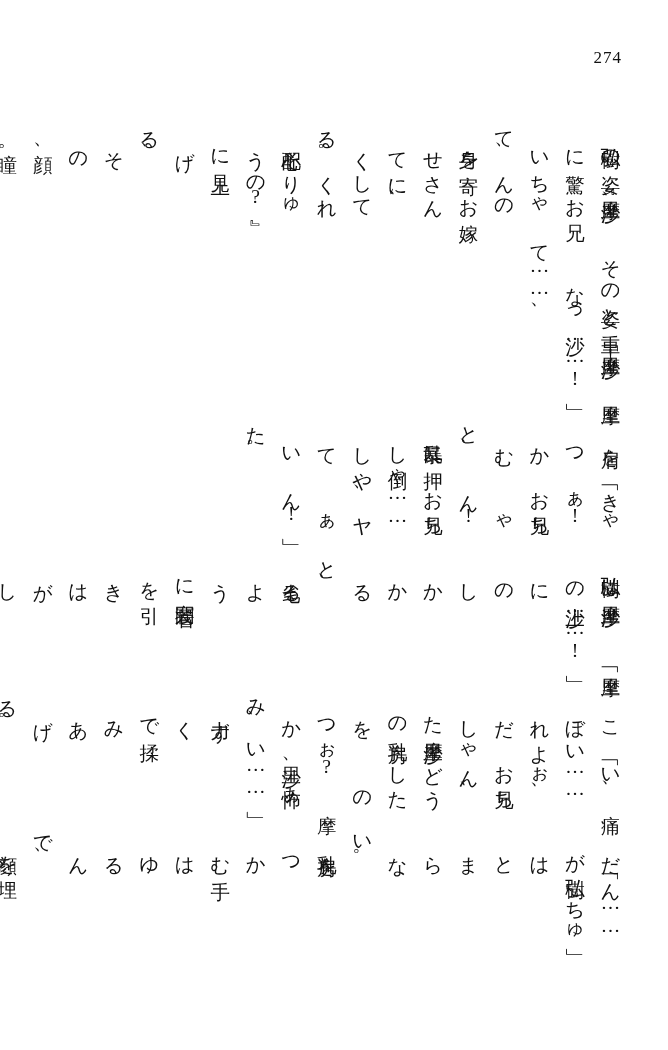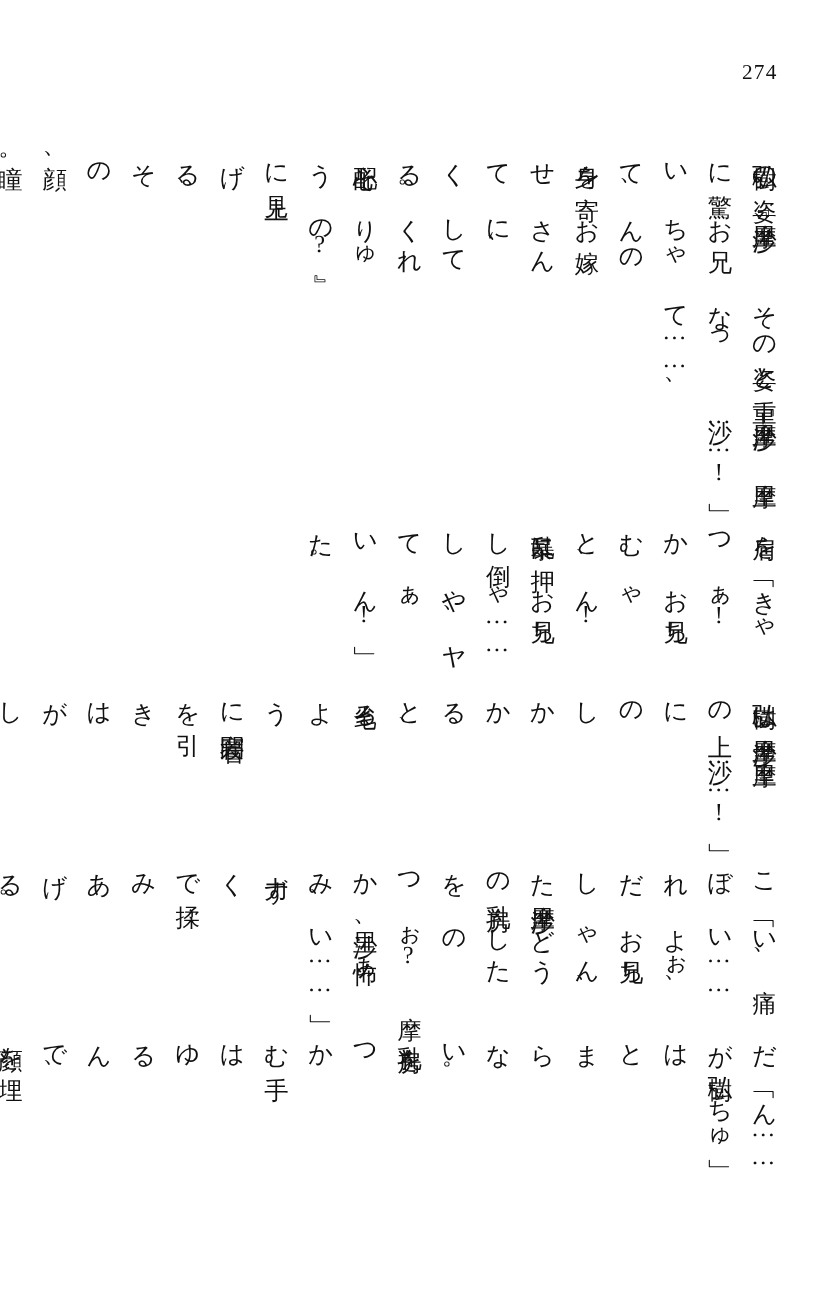--- a/index.html
+++ b/index.html
@@ -13,20 +13,21 @@
     font-family: "Liberation Serif", "DejaVu Serif", serif;
     color: #111111;
     overflow: hidden;
     position: relative;
   }
   .page {
     position: relative;
     width: 668px;
     height: 770px;
     box-sizing: border-box;
+    text-align: right;
   }
   .page-number {
     position: absolute;
     top: 48px;
     right: 46px;
     font-size: 17px;
     letter-spacing: 1px;
     font-family: "Liberation Serif", "DejaVu Serif", serif;
     color: #111111;
   }

